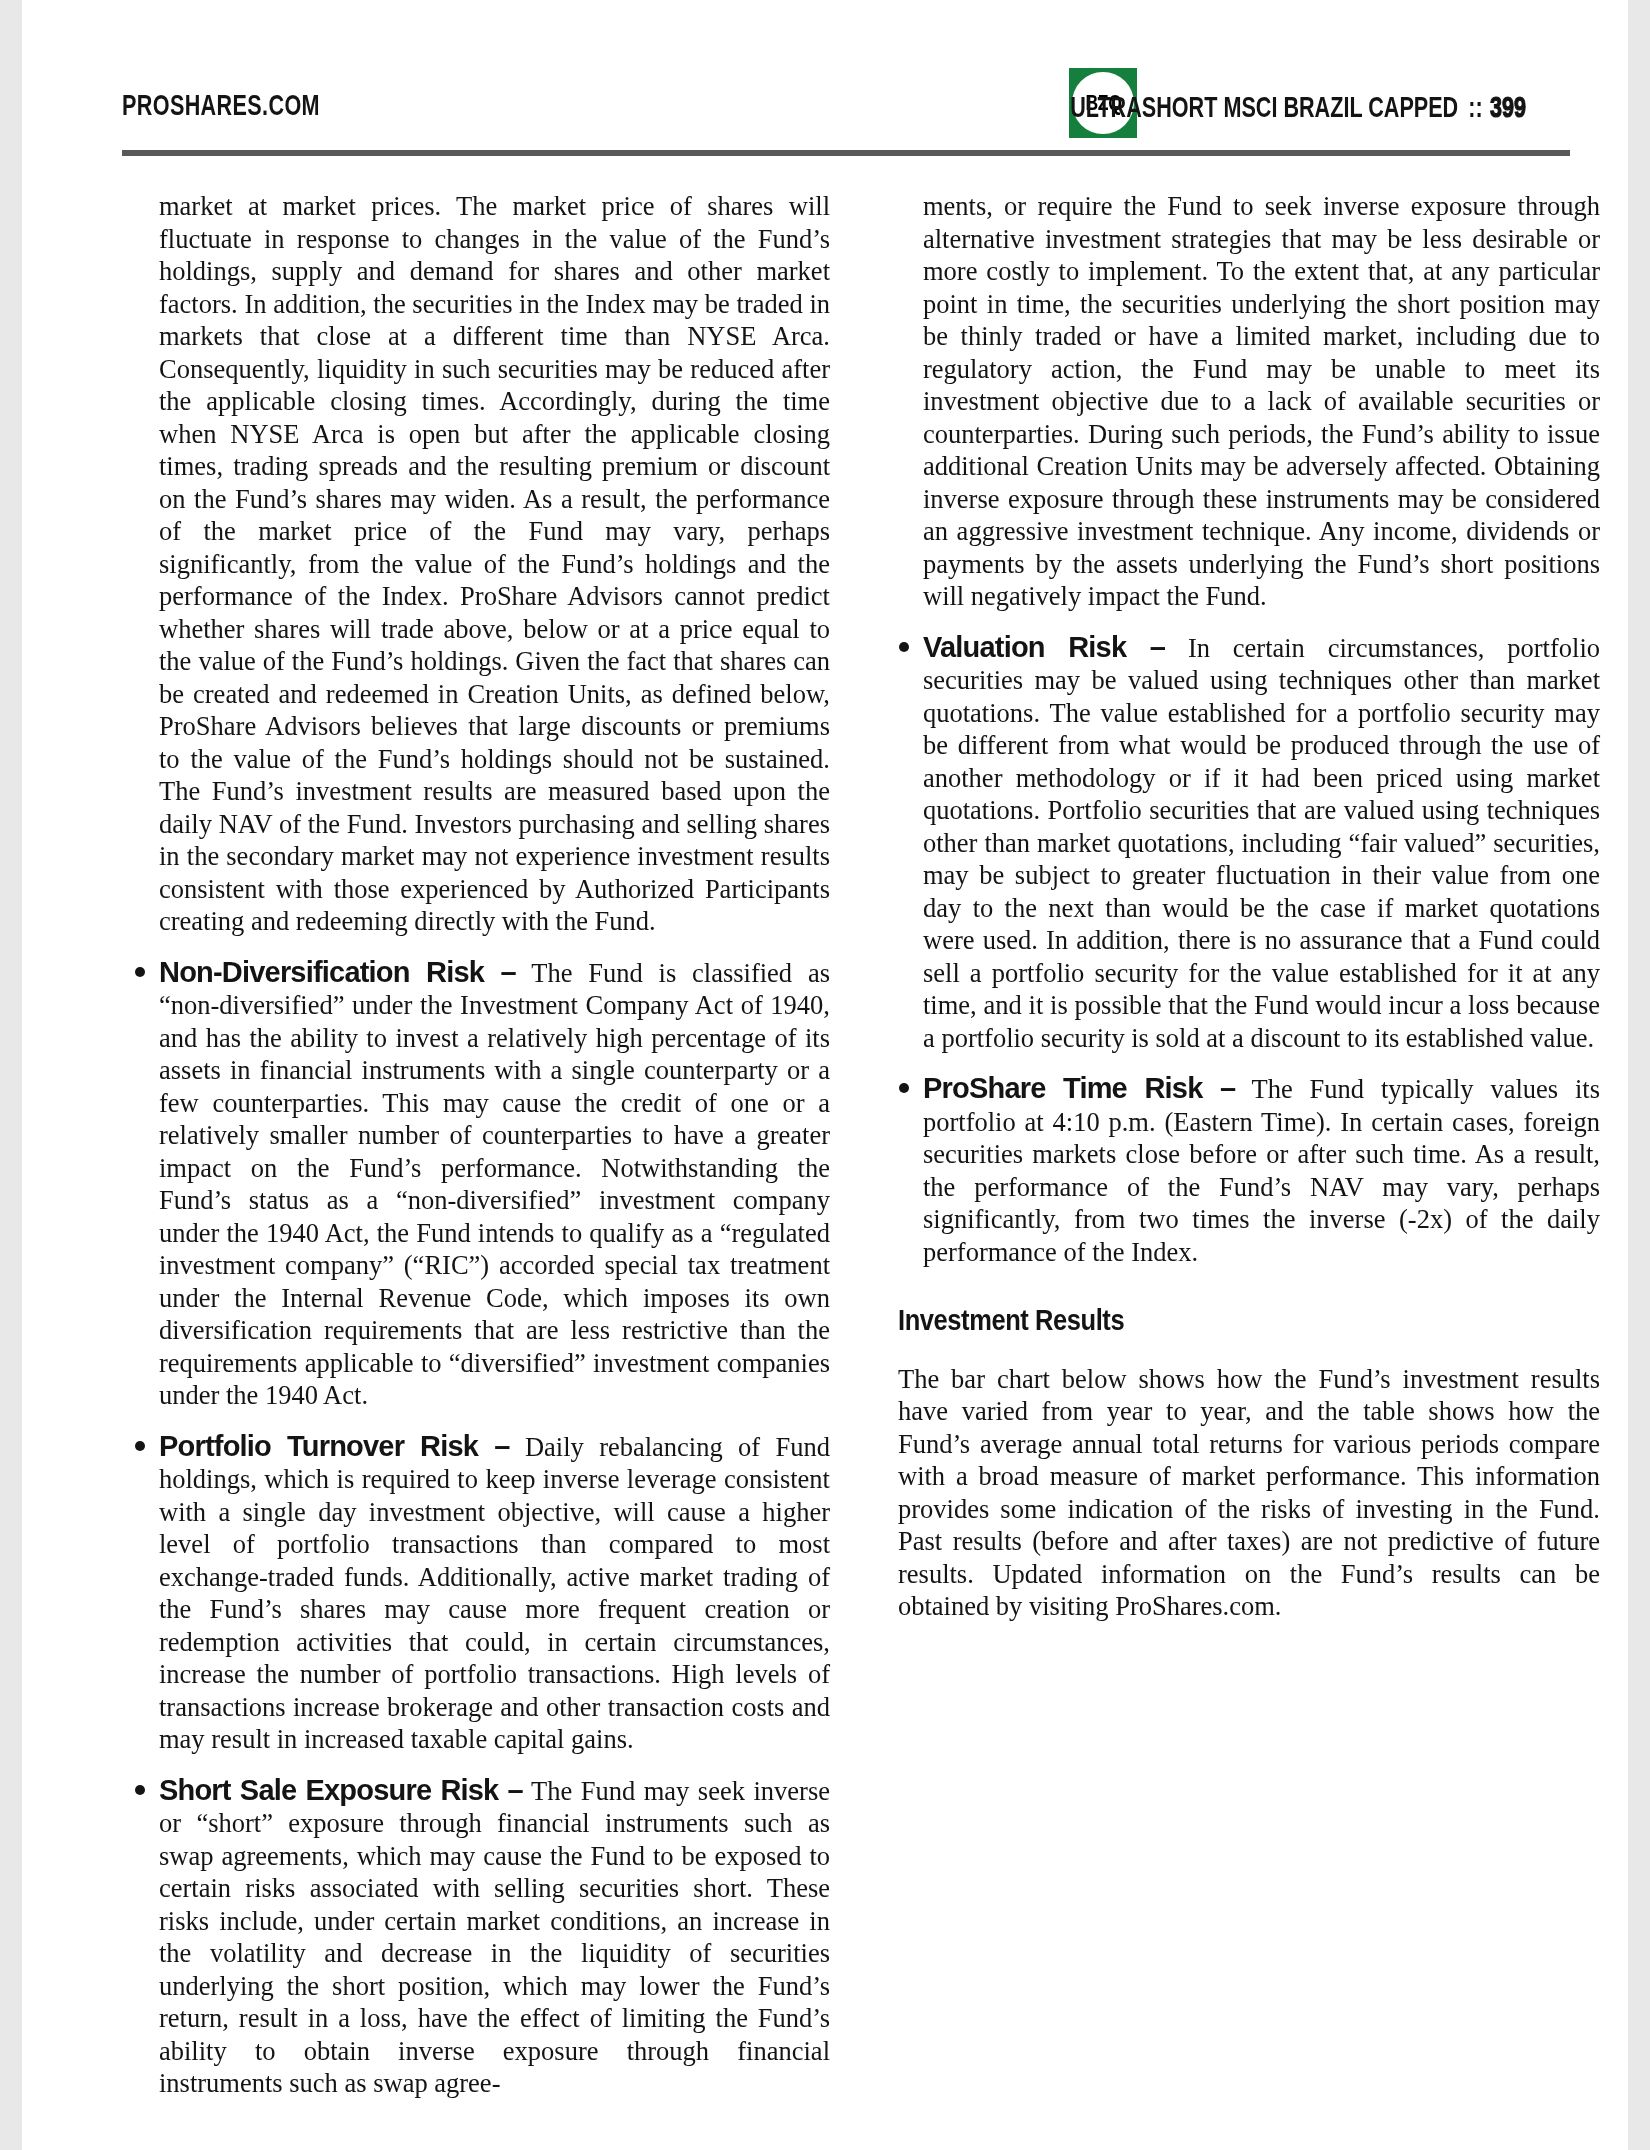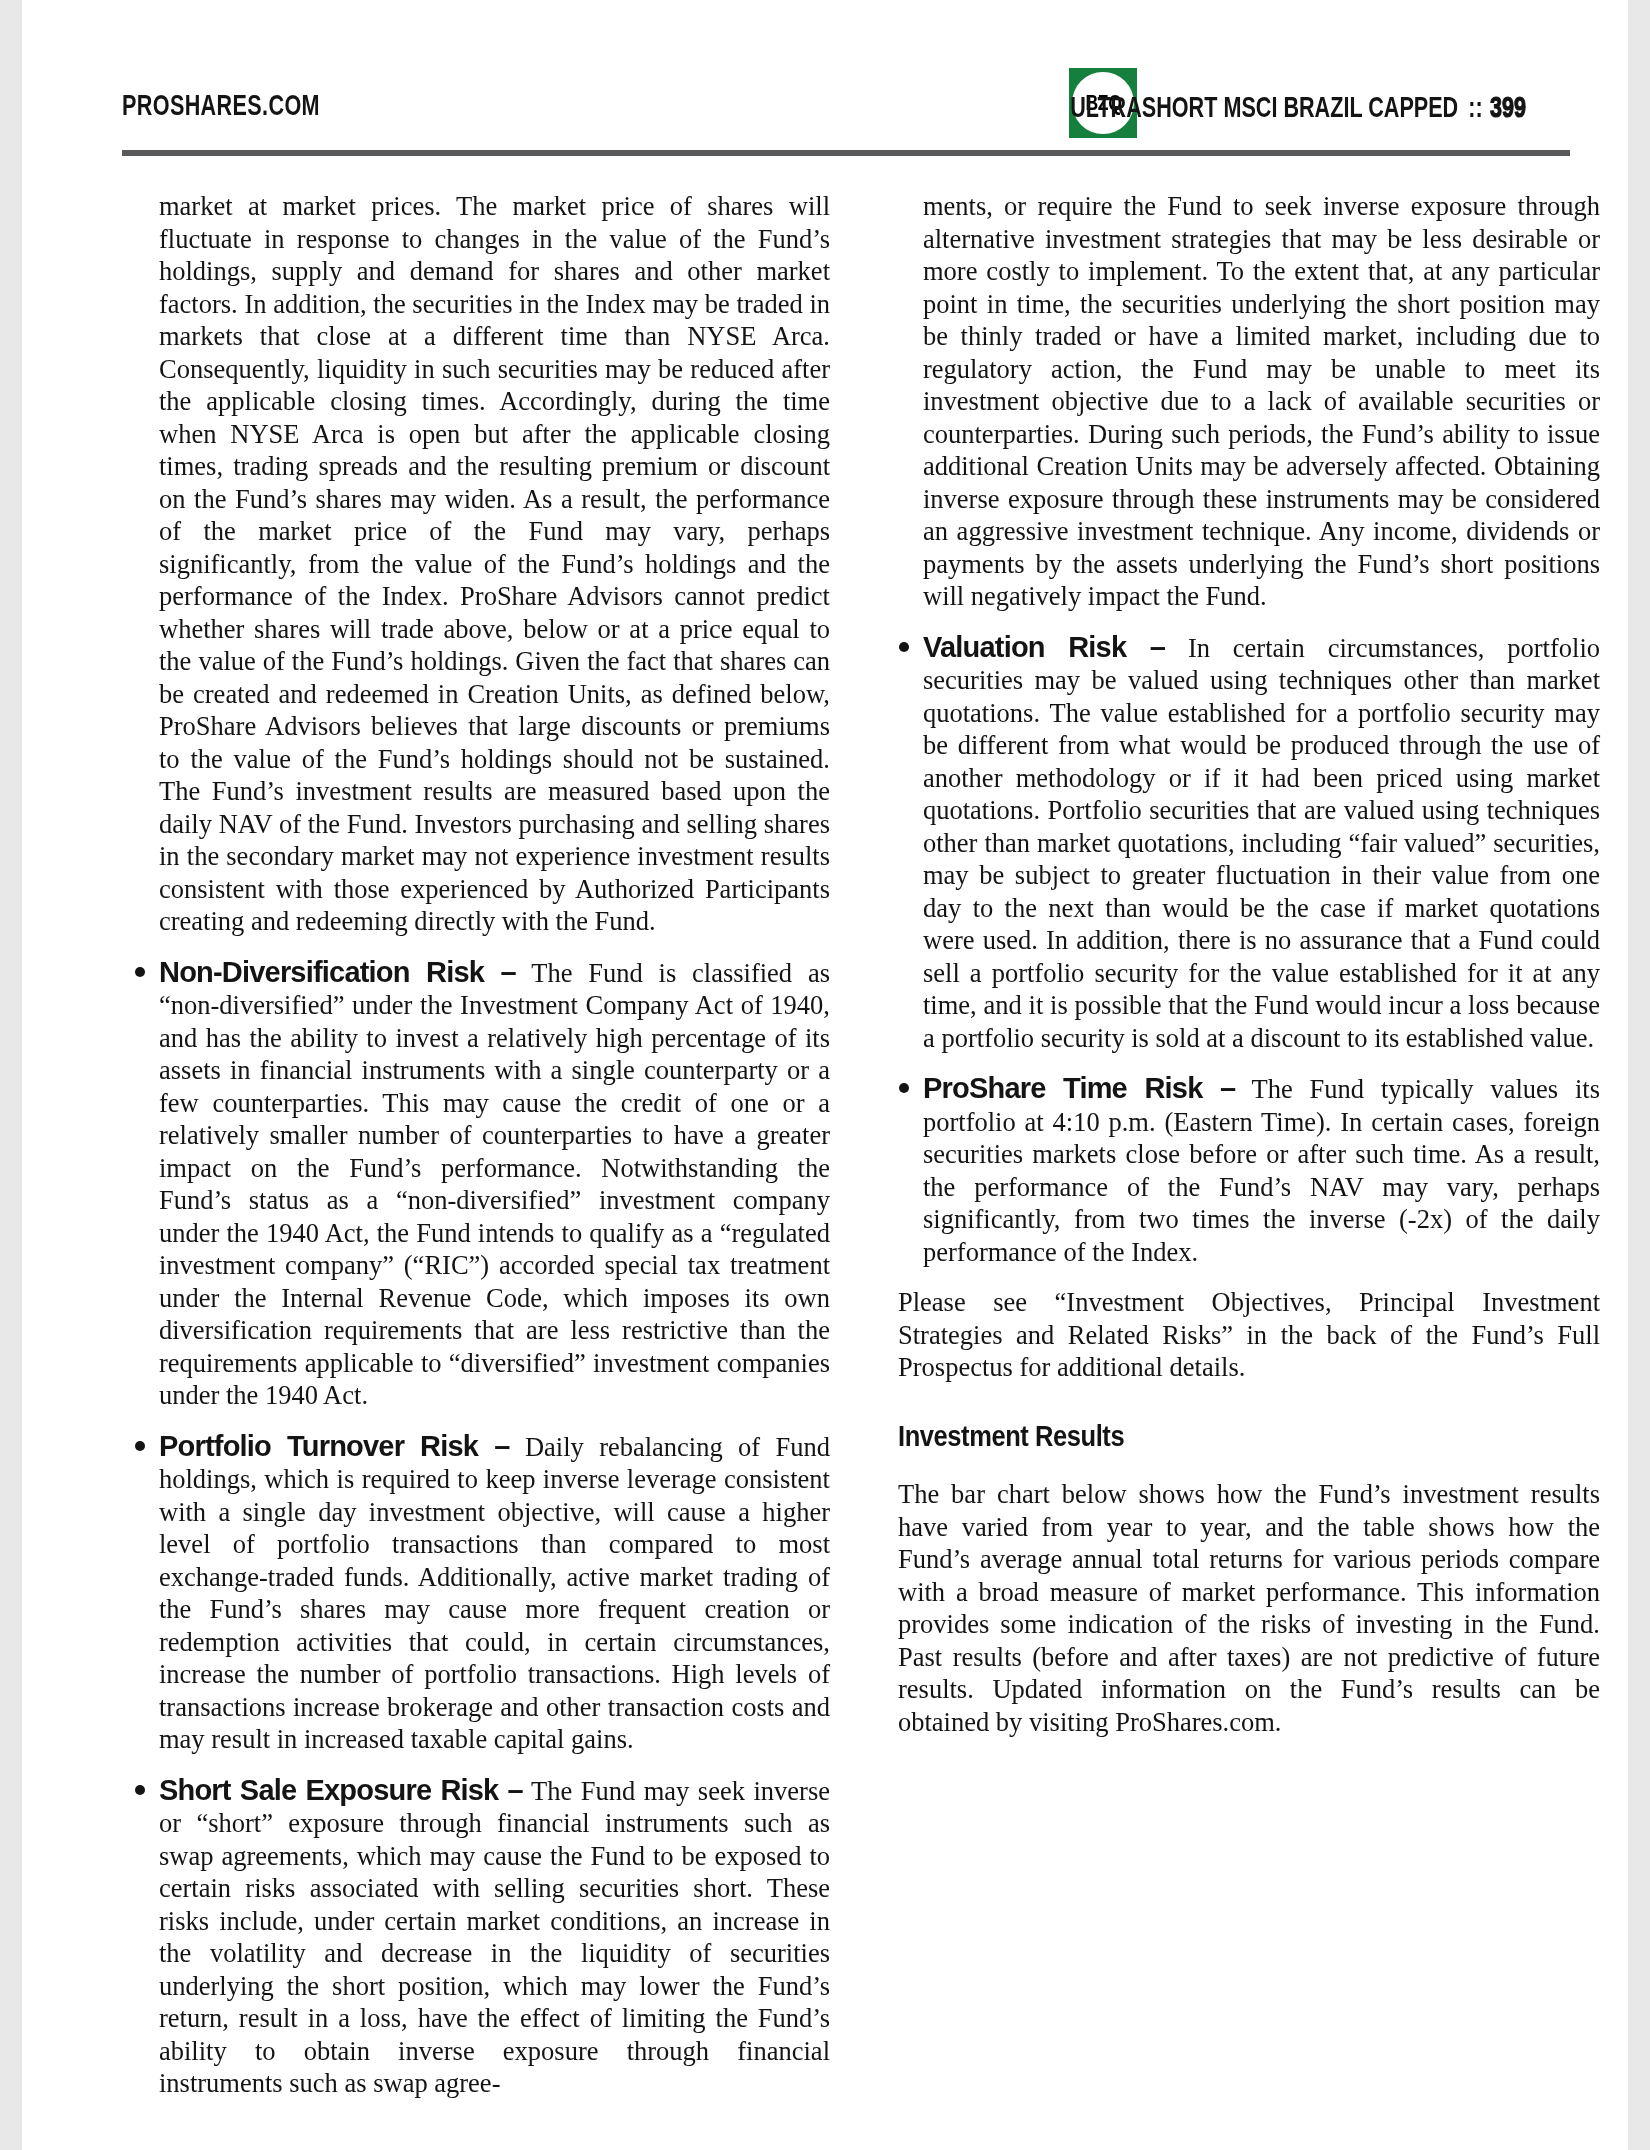--- a/index.html
+++ b/index.html
@@ -172,21 +172,20 @@
     <div class="bullet">
       <span class="bullet-marker"></span>
       <p><span class="risk-term">Valuation Risk –</span> <span>In certain circumstances, portfolio securities may be valued using techniques other than market quotations. The value established for a portfolio security may be different from what would be produced through the use of another methodology or if it had been priced using market quotations. Portfolio securities that are valued using techniques other than market quotations, including “fair valued” securities, may be subject to greater fluctuation in their value from one day to the next than would be the case if market quotations were used. In addition, there is no assurance that a Fund could sell a portfolio security for the value established for it at any time, and it is possible that the Fund would incur a loss because a portfolio security is sold at a discount to its established value.</span></p>
     </div>
 
     <div class="bullet">
       <span class="bullet-marker"></span>
       <p><span class="risk-term">ProShare Time Risk –</span> <span>The Fund typically values its portfolio at 4:10 p.m. (Eastern Time). In certain cases, foreign securities markets close before or after such time. As a result, the performance of the Fund’s NAV may vary, perhaps significantly, from two times the inverse (-2x) of the daily performance of the Index.</span></p>
     </div>
 
-    <p class="note">Please see “Investment Objectives, Principal Investment Strategies and Related Risks” in the back of the Fund’s Full Prospectus for additional details.</p>
 
     <h2 class="section-heading">Investment Results</h2>
 
     <p class="after-heading">The bar chart below shows how the Fund’s investment results have varied from year to year, and the table shows how the Fund’s average annual total returns for various periods compare with a broad measure of market performance. This information provides some indication of the risks of investing in the Fund. Past results (before and after taxes) are not predictive of future results. Updated information on the Fund’s results can be obtained by visiting ProShares.com.</p>
 
   </section>
 
 </div>
 
 </body></html>

